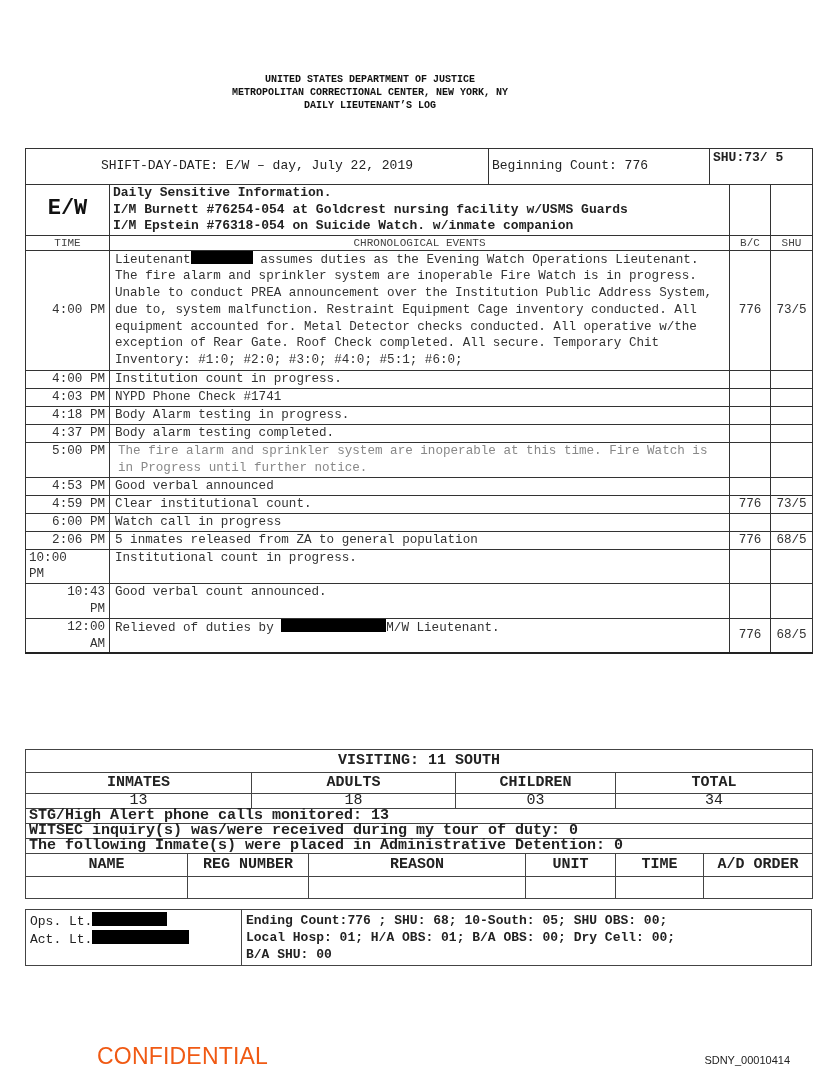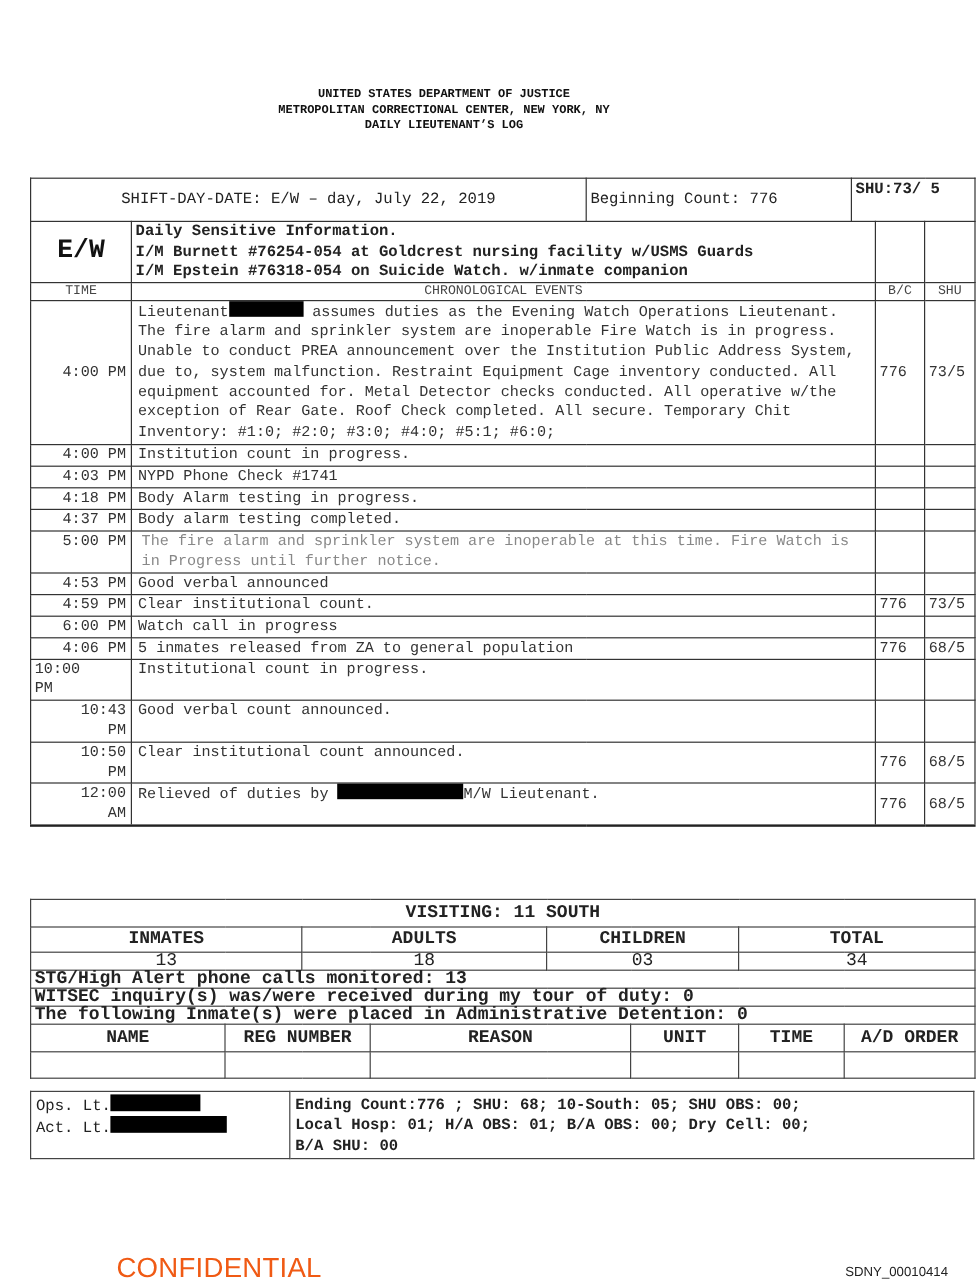--- a/index.html
+++ b/index.html
@@ -4,21 +4,21 @@
 <style>
   html, body { margin:0; padding:0; background:#ffffff; }
   body { width:816px; height:1073px; position:relative; font-family:"Liberation Mono", "DejaVu Sans Mono", monospace; color:#222; overflow:hidden; }
   .hdr { position:absolute; top:73px; left:0; width:740px; text-align:center; font-family:"Liberation Mono", monospace; font-weight:bold; font-size:10px; line-height:13px; color:#111; }
   .hdr div { white-space:pre; }
   table { border-collapse:collapse; }
   .log { position:absolute; left:25px; top:148px; width:787px; table-layout:fixed; }
   .log td { border:1px solid #333; font-size:12.6px; line-height:16.8px; padding:0 3px; vertical-align:top; color:#333; }
   .log td.t { text-align:right; vertical-align:top; padding-right:4px; }
   .log td.tm { vertical-align:middle; }
-  .log td.num { vertical-align:middle; }
+  .log td.num { text-align:center; vertical-align:middle; }
   .log tr.top td { height:34px; vertical-align:middle; font-family:"Liberation Mono", monospace; font-size:13px; color:#222; }
   .log tr.top td.shift { text-align:center; }
   .log tr.top td.shu { font-weight:bold; font-family:"Liberation Mono", monospace; vertical-align:top; line-height:16px; padding-top:1px; }
   .log tr.sens td { height:49px; }
   .log tr.sens td.ew { font-size:22px; font-weight:bold; text-align:center; vertical-align:middle; color:#111; font-family:"Liberation Mono", monospace; }
   .log tr.sens td.info { font-weight:bold; font-size:13px; line-height:16.5px; color:#222; }
   .log tr.colhdr td { font-size:11px; line-height:14px; text-align:center; color:#444; }
   .log tr.ev td { height:17px; }
   .grey { color:#888 !important; }
   .redact { display:inline-block; background:#000; height:13px; vertical-align:-1px; }
@@ -128,42 +128,36 @@
         <td class="num">776</td>
         <td class="num">73/5</td>
       </tr>
       <tr class="ev">
         <td class="t">6:00 PM</td>
         <td colspan="3" style="padding-left: 5px;">Watch call in progress</td>
         <td class="num"></td>
         <td class="num"></td>
       </tr>
       <tr class="ev">
-        <td class="t">4:06 PM</td>
+        <td class="t">2:06 PM</td>
         <td colspan="3" style="padding-left: 5px;">5 inmates released from ZA to general population</td>
         <td class="num">776</td>
         <td class="num">68/5</td>
       </tr>
       <tr class="ev">
         <td class="t" style="text-align: left; padding-right: 30px;">10:00 PM</td>
         <td colspan="3" style="padding-left: 5px; margin-left: 47px;">Institutional count in progress.</td>
         <td class="num"></td>
         <td class="num"></td>
       </tr>
       <tr class="ev">
         <td class="t" style="padding-left: 36px;">10:43 PM</td>
         <td colspan="3" style="padding-left: 5px;">Good verbal count announced.</td>
         <td class="num"></td>
         <td class="num"></td>
-      </tr>
-      <tr class="ev">
-        <td class="t" style="padding-left: 36px;">10:50 PM</td>
-        <td colspan="3" style="padding-left: 5px;">Clear institutional count announced.</td>
-        <td class="num">776</td>
-        <td class="num">68/5</td>
       </tr>
     </tbody>
   <tbody>
       <tr class="ev thickb">
     <td class="t" style="padding-left:36px;">12:00 AM</td>
     <td colspan="3" style="padding-left:5px;">
       <span>Relieved of duties by </span><span class="redact" style="width:105px;"></span><span>M/W Lieutenant.</span>
     </td>
     <td class="num">776</td>
     <td class="num">68/5</td>

